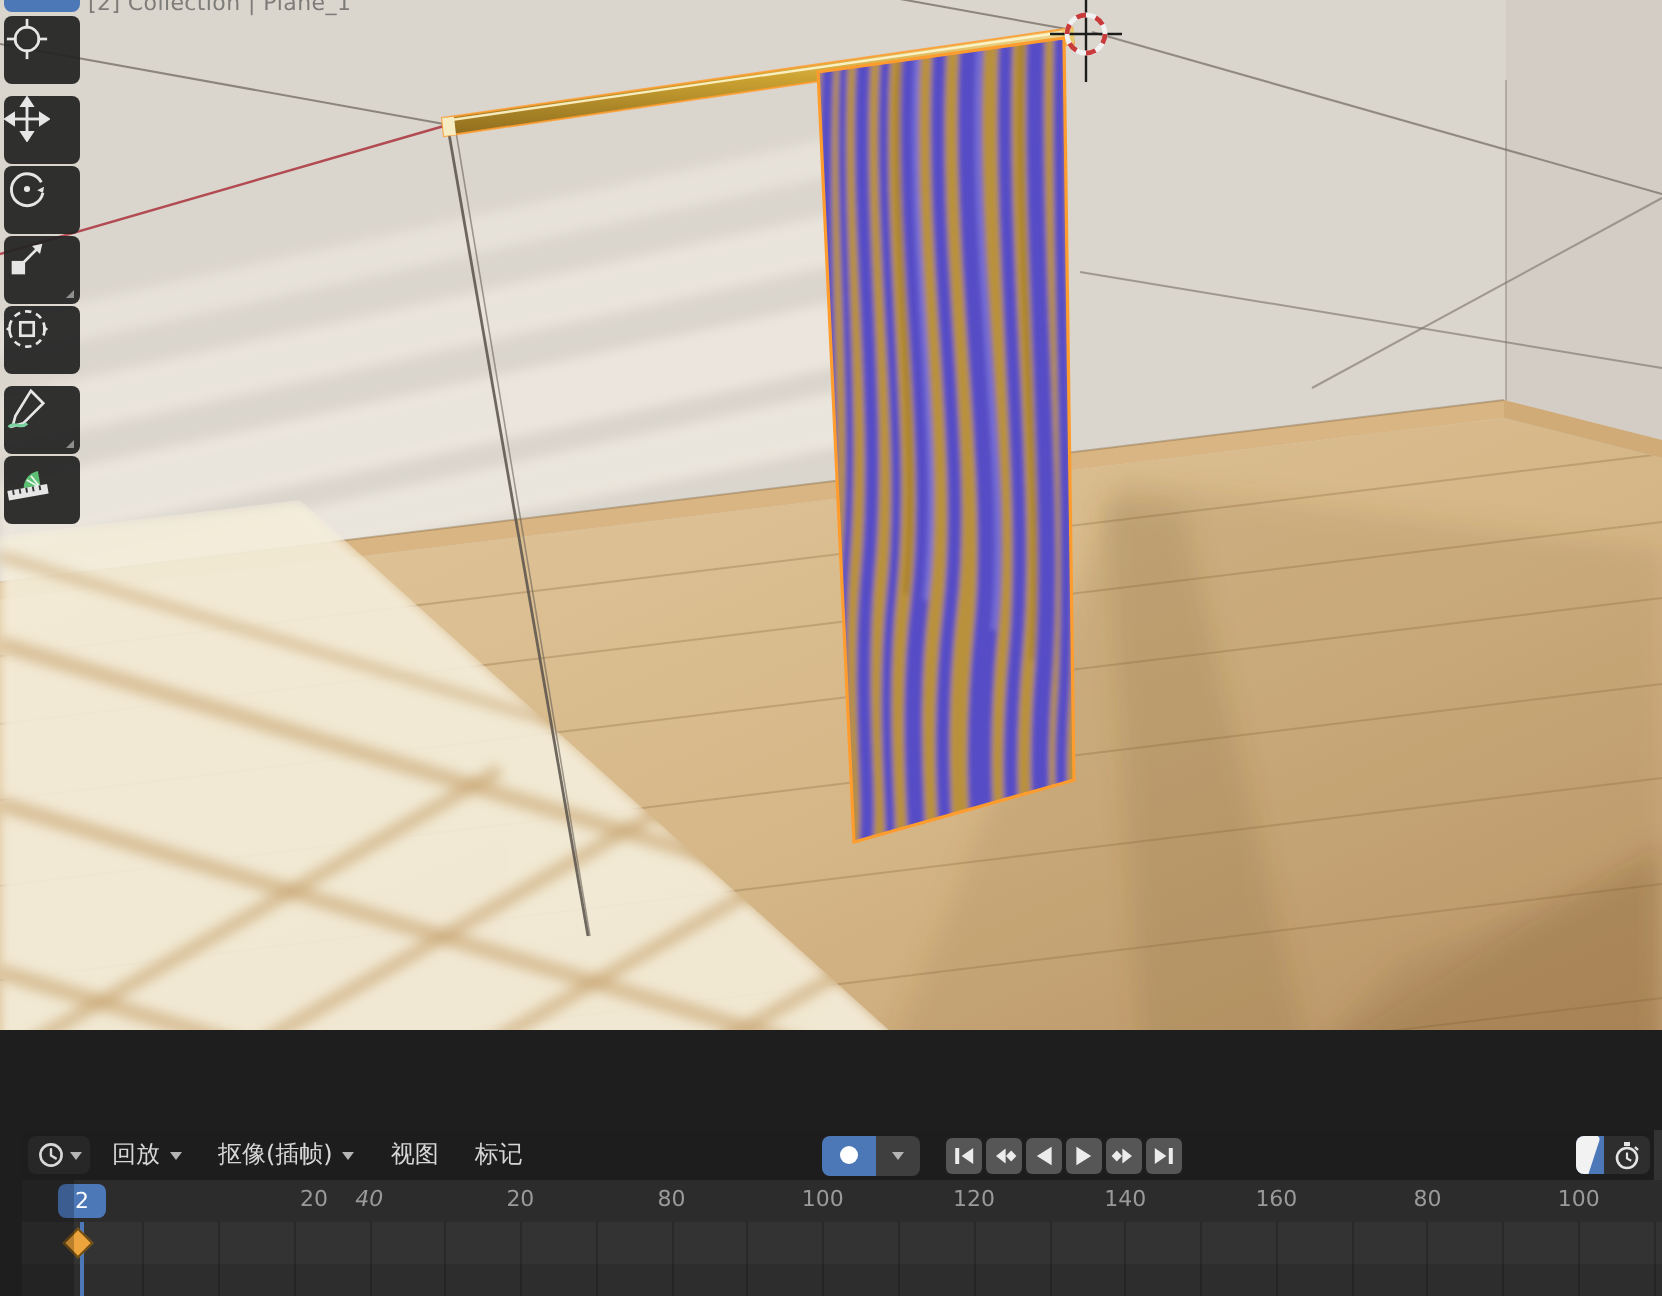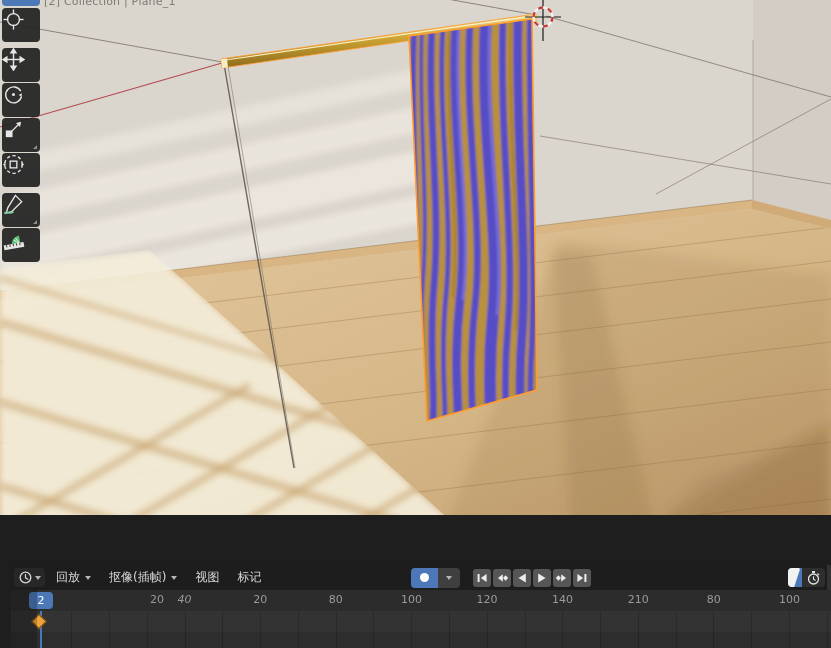--- a/index.html
+++ b/index.html
@@ -409,21 +409,21 @@
 
     <div class="ruler" id="ruler">
       <div class="frame-badge" id="frame-badge" style="left: 30.055px;">2</div>
     <div class="ruler-label" style="left: 98px; margin-left: 48px;">20</div>
         <div class="ruler-label" style="left: 173.6px; font-style: italic;">40</div>
         <div class="ruler-label" style="left: 249.2px;">20</div>
         <div class="ruler-label" style="left: 324.8px;">80</div>
         <div class="ruler-label" style="left: 400.4px;">100</div>
         <div class="ruler-label" style="left: 476px;">120</div>
         <div class="ruler-label" style="left: 551.6px;">140</div>
-        <div class="ruler-label" style="left: 627.2px;">210</div>
+        <div class="ruler-label" style="left: 627.2px;">160</div>
         <div class="ruler-label" style="left: 702.8px;">80</div>
         <div class="ruler-label" style="left: 778.4px;">100</div>
       </div>
 
     <div class="tracks" id="tracks">
         <div class="gridline" style="left: 815.775px;"></div>
         <div class="gridline" style="left: 778px;"></div>
         <div class="gridline" style="left: 740.225px;"></div>
         <div class="gridline" style="left: 702.45px;"></div>
         <div class="gridline" style="left: 664.675px;"></div>

